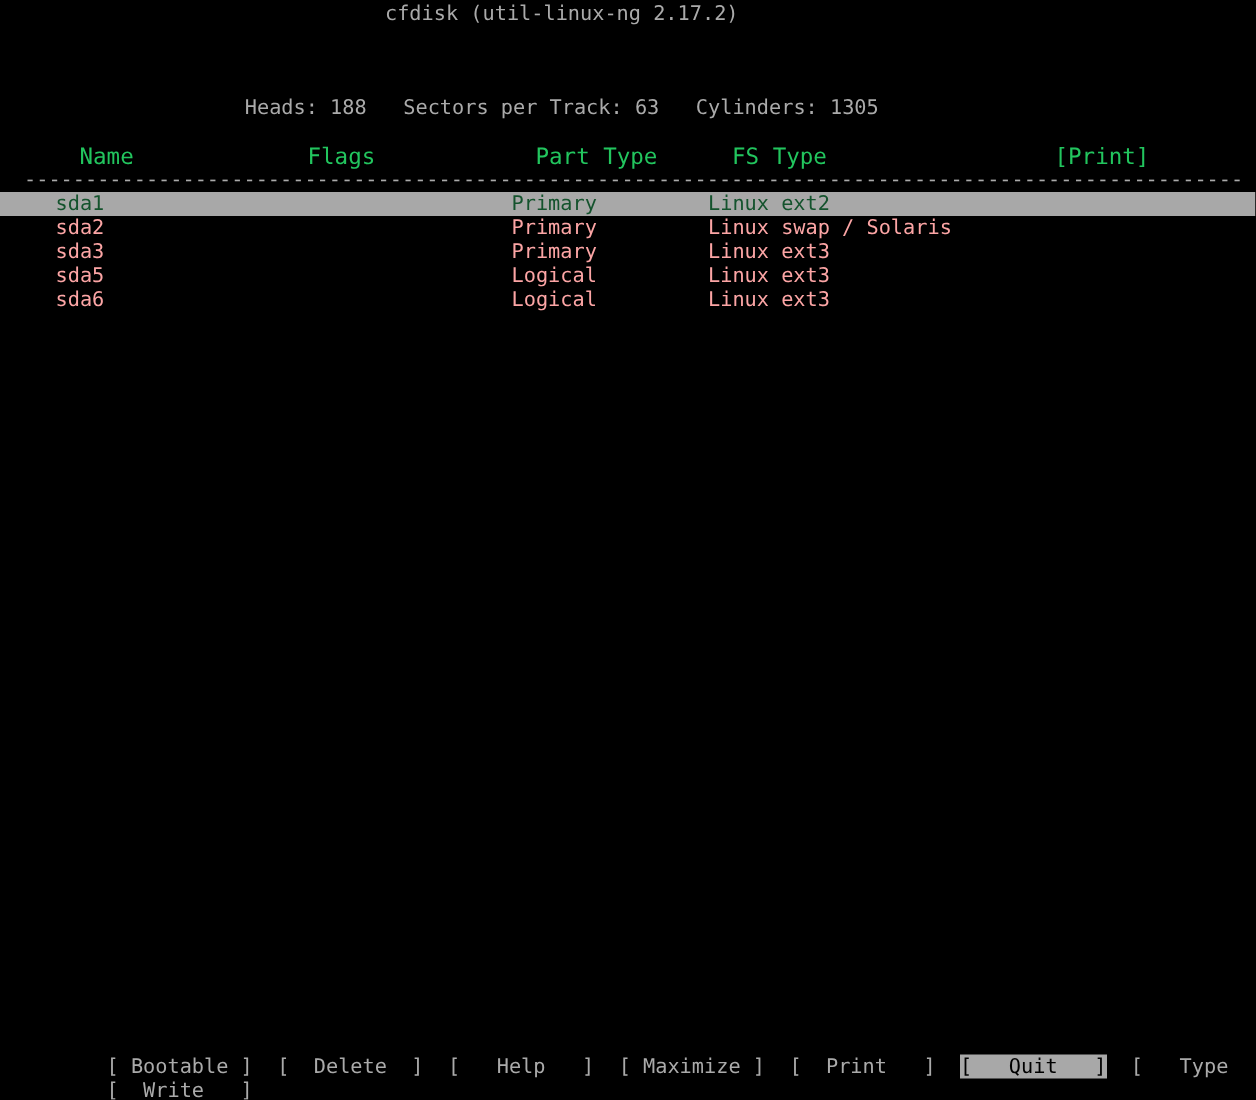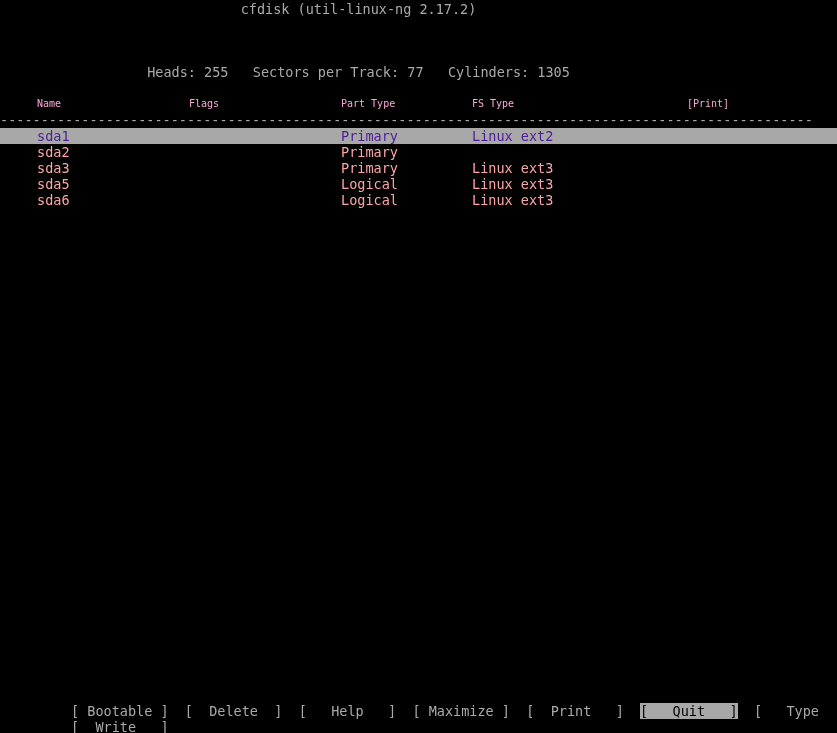--- a/index.html
+++ b/index.html
@@ -21,21 +21,21 @@
     background: #000000;
     color: #aaaaaa;
     font-family: "DejaVu Sans Mono", "Liberation Mono", monospace;
     font-size: 13.5px;
     line-height: 16px;
     letter-spacing: 0px;
   }
 
   .line {
     position: absolute;
-    left: 0;
+    left: 16px;
     width: 717px;
     height: 16px;
     white-space: pre;
     font-family: "DejaVu Sans Mono", "Liberation Mono", monospace;
     font-size: 13.5px;
     line-height: 16px;
   }
 
   .centered {
     text-align: center;
@@ -64,21 +64,21 @@
     height: 16px;
     white-space: pre;
     font-family: "DejaVu Sans Mono", "Liberation Mono", monospace;
     font-size: 13.5px;
     line-height: 16px;
     color: #fca5a5;
     background: transparent;
   }
   .part-row.selected {
     background: #a8a8a8;
-    color: #4c1d95;
+    color: #14532d;
   }
 
   .cell {
     position: absolute;
     top: 0;
     white-space: pre;
     font-family: "DejaVu Sans Mono", "Liberation Mono", monospace;
     font-size: 13.5px;
     line-height: 16px;
   }
@@ -86,23 +86,23 @@
   .col-flags    { left: 189px; }
   .col-parttype { left: 341px; }
   .col-fstype   { left: 472px; }
   .col-label    { left: 687px; }
 
   .hdr-cell {
     position: absolute;
     top: 0;
     white-space: pre;
     font-family: "DejaVu Sans Mono", "Liberation Mono", monospace;
-    font-size: 10px;
+    font-size: 15px;
     line-height: 16px;
-    color: #f9a8d4;
+    color: #22c55e;
   }
 
   
   #menu-bar {
     position: absolute;
     left: 0;
     top: 703px;
     width: 837px;
   }
   .menu-row {
@@ -130,35 +130,35 @@
 </style>
 </head>
 <body>
 
 <div id="screen">
 
   <div class="line centered" id="title-line">cfdisk (util-linux-ng 2.17.2)</div>
 
 
 
-  <div class="line centered" id="geometry-line">Heads: 255   Sectors per Track: 77   Cylinders: 1305</div>
+  <div class="line centered" id="geometry-line">Heads: 188   Sectors per Track: 63   Cylinders: 1305</div>
 
   <div class="line" id="column-headers">
     <span class="hdr-cell col-name">Name</span>
     <span class="hdr-cell col-flags">Flags</span>
     <span class="hdr-cell col-parttype">Part Type</span>
     <span class="hdr-cell col-fstype">FS Type</span>
     <span class="hdr-cell col-label">[Print]</span>
   </div>
 
   <div class="line" id="separator-rule">----------------------------------------------------------------------------------------------------</div>
 
   <div id="partition-table">
       <div class="part-row selected"><span class="cell col-name">sda1</span><span class="cell col-flags"></span><span class="cell col-parttype">Primary</span><span class="cell col-fstype">Linux ext2</span><span class="cell col-label"></span></div>
-      <div class="part-row"><span class="cell col-name">sda2</span><span class="cell col-flags"></span><span class="cell col-parttype">Primary</span><span class="cell col-label"></span></div>
+      <div class="part-row"><span class="cell col-name">sda2</span><span class="cell col-flags"></span><span class="cell col-parttype">Primary</span><span class="cell col-fstype">Linux swap / Solaris</span><span class="cell col-label"></span></div>
       <div class="part-row"><span class="cell col-name">sda3</span><span class="cell col-flags"></span><span class="cell col-parttype">Primary</span><span class="cell col-fstype">Linux ext3</span><span class="cell col-label"></span></div>
       <div class="part-row"><span class="cell col-name">sda5</span><span class="cell col-flags"></span><span class="cell col-parttype">Logical</span><span class="cell col-fstype">Linux ext3</span><span class="cell col-label"></span></div>
       <div class="part-row"><span class="cell col-name">sda6</span><span class="cell col-flags"></span><span class="cell col-parttype">Logical</span><span class="cell col-fstype">Linux ext3</span><span class="cell col-label"></span></div>
     </div>
 
   <div id="menu-bar">
       <div class="menu-row"><span class="menu-item">[ Bootable ]</span><span class="menu-item">  </span><span class="menu-item">[  Delete  ]</span><span class="menu-item">  </span><span class="menu-item">[   Help   ]</span><span class="menu-item">  </span><span class="menu-item">[ Maximize ]</span><span class="menu-item">  </span><span class="menu-item">[  Print   ]</span><span class="menu-item">  </span><span class="menu-item selected">[   Quit   ]</span><span class="menu-item">  </span><span class="menu-item">[   Type   ]</span></div>
       <div class="menu-row"><span class="menu-item">[  Write   ]</span></div>
     </div>
 

